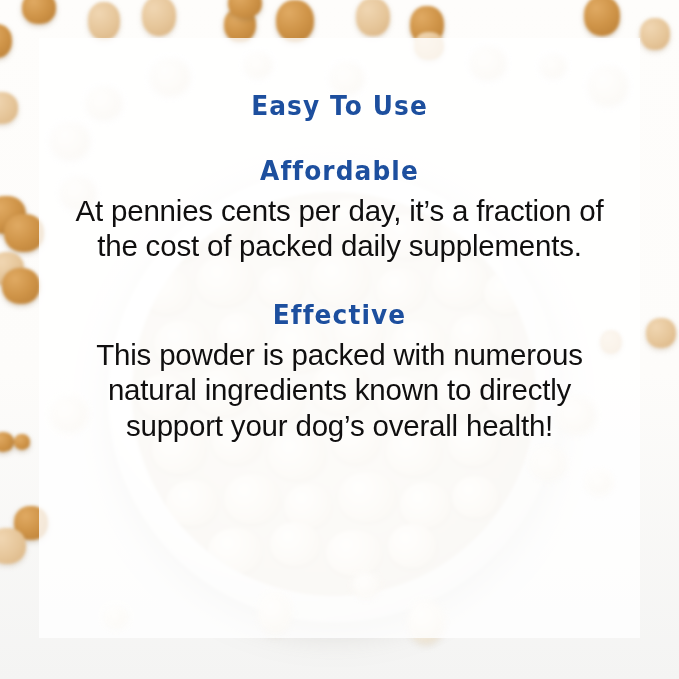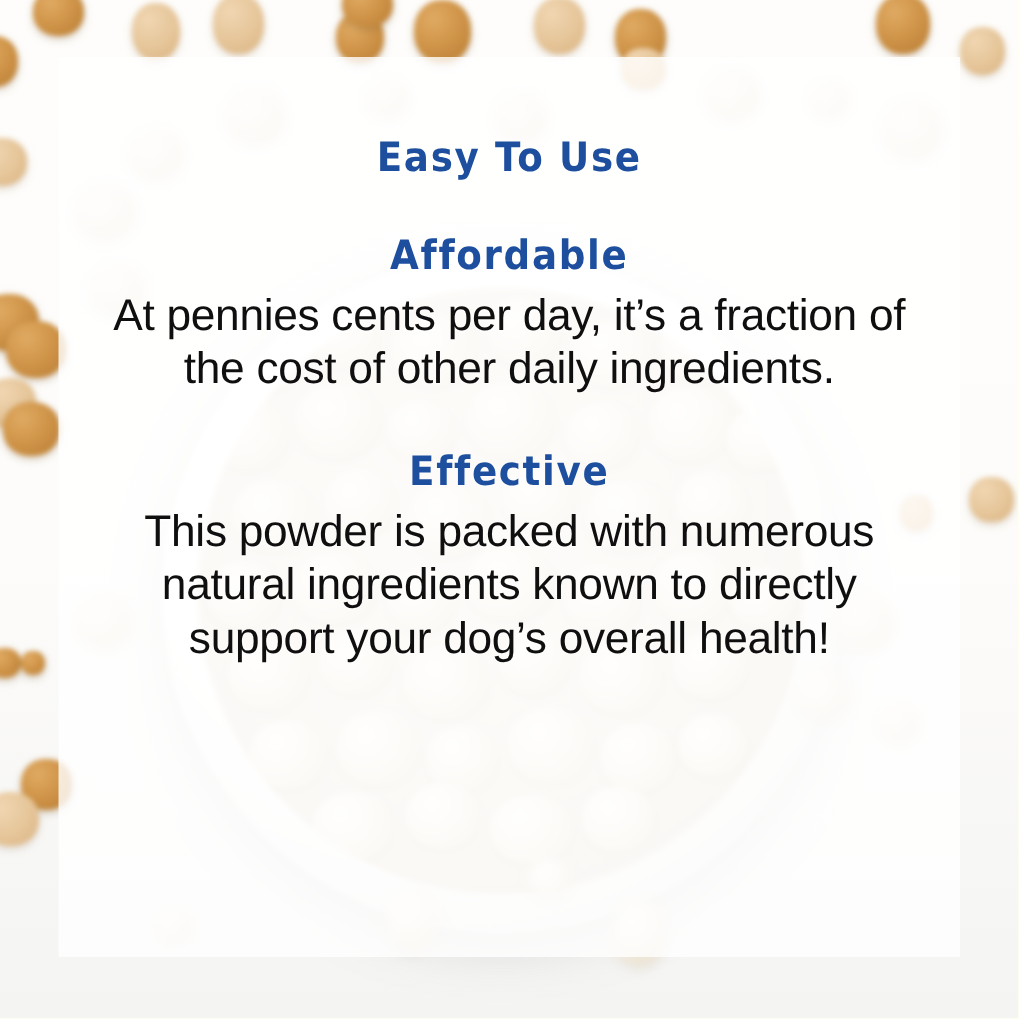--- a/index.html
+++ b/index.html
@@ -6,21 +6,21 @@
     margin: 0;
     padding: 0;
     background: #ffffff;
   }
 
   #stage {
     position: relative;
     width: 679px;
     height: 679px;
     overflow: hidden;
-    background: #fef9c3;
+    background: #14b8a6;
     font-family: "DejaVu Sans", sans-serif;
   }
 
   
 
   .photo-bg {
     position: absolute;
     inset: 0;
     background:
       linear-gradient(180deg, #fefdfb 0%, #fdfcfa 55%, #f4f4f3 100%);
@@ -234,21 +234,21 @@
   <div class="card">
 
     <div class="block">
       <h2 class="heading">Easy To Use</h2>
     </div>
 
     <div class="sp-1"></div>
 
     <div class="block">
       <h2 class="heading">Affordable</h2>
-      <p class="body-text">At pennies cents per day, it’s a fraction of the cost of other daily ingredients.</p>
+      <p class="body-text">At pennies cents per day, it’s a fraction of the cost of packed daily supplements.</p>
     </div>
 
     <div class="sp-2"></div>
 
     <div class="block">
       <h2 class="heading">Effective</h2>
       <p class="body-text">This powder is packed with numerous natural ingredients known to directly support your dog’s overall health!</p>
     </div>
 
   </div>

